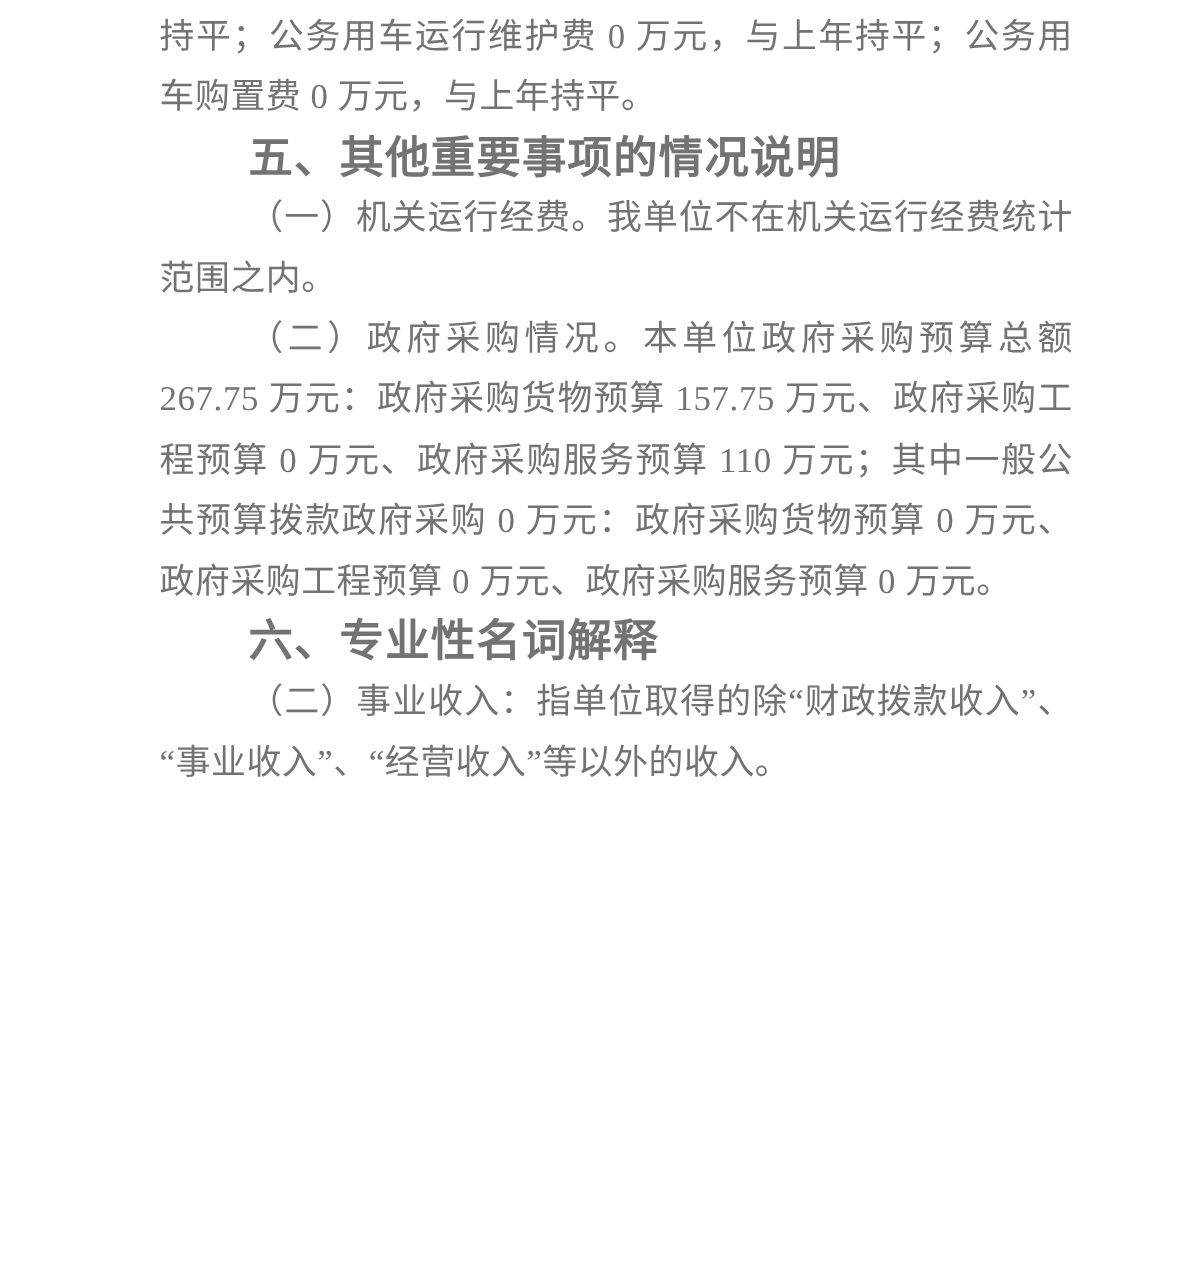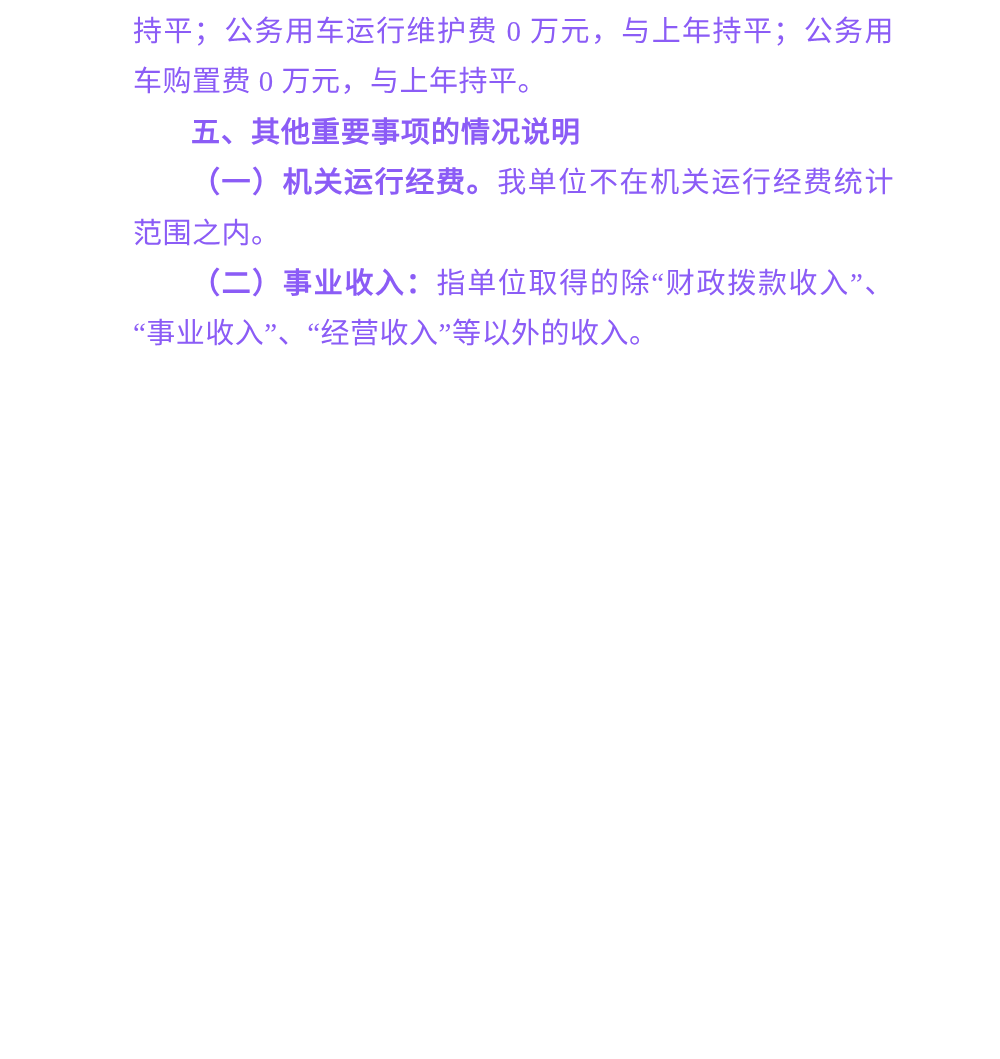--- a/index.html
+++ b/index.html
@@ -9,21 +9,21 @@
   }
   .page {
     position: relative;
     width: 1000px;
     height: 980px;
     margin: 0 auto;
     background: #ffffff;
     box-sizing: border-box;
     padding: 6px 106px 0 133px;
     overflow: hidden;
-    color: #8b5cf6;
+    color: #737373;
   }
   .doc {
     font-family: "Liberation Serif", "DejaVu Serif", serif;
     font-size: 29px;
     line-height: 50.4px;
     text-align: justify;
     text-justify: inter-ideograph;
     letter-spacing: 0.5px;
   }
   .para {
@@ -33,50 +33,57 @@
   }
   .para.no-indent {
     text-indent: 0;
   }
   .heading {
     margin: 0;
     padding: 0;
     text-indent: 2em;
     font-family: "Liberation Sans", "DejaVu Sans", sans-serif;
     font-weight: bold;
-    font-size: 29px;
+    font-size: 37px;
     line-height: 50.4px;
     text-align: left;
     letter-spacing: 1px;
   }
   .lead {
-    font-weight: bold;
+    font-weight: normal;
+    margin-left: 16px;
   }
 </style>
 </head>
 <body>
 
 <div class="page">
   <div class="doc">
 
     <p class="para no-indent">
       <span>持平；公务用车运行维护费 0 万元，与上年持平；公务用车购置费 0 万元，与上年持平。</span>
     </p>
 
     <h2 class="heading">
       <span>五、其他重要事项的情况说明</span>
     </h2>
 
     <p class="para">
       <span class="lead">（一）机关运行经费。</span><span>我单位不在机关运行经费统计范围之内。</span>
     </p>
 
+    <p class="para">
+      <span class="lead">（二）政府采购情况。</span><span>本单位政府采购预算总额 267.75 万元：政府采购货物预算 157.75 万元、政府采购工程预算 0 万元、政府采购服务预算 110 万元；其中一般公共预算拨款政府采购 0 万元：政府采购货物预算 0 万元、政府采购工程预算 0 万元、政府采购服务预算 0 万元。</span>
+    </p>
 
 
 
+    <h2 class="heading">
+      <span>六、专业性名词解释</span>
+    </h2>
 
 
     <p class="para">
       <span class="lead">（二）事业收入：</span><span>指单位取得的除“财政拨款收入”、“事业收入”、“经营收入”等以外的收入。</span>
     </p>
 
   </div>
 </div>
 
 </body></html>

